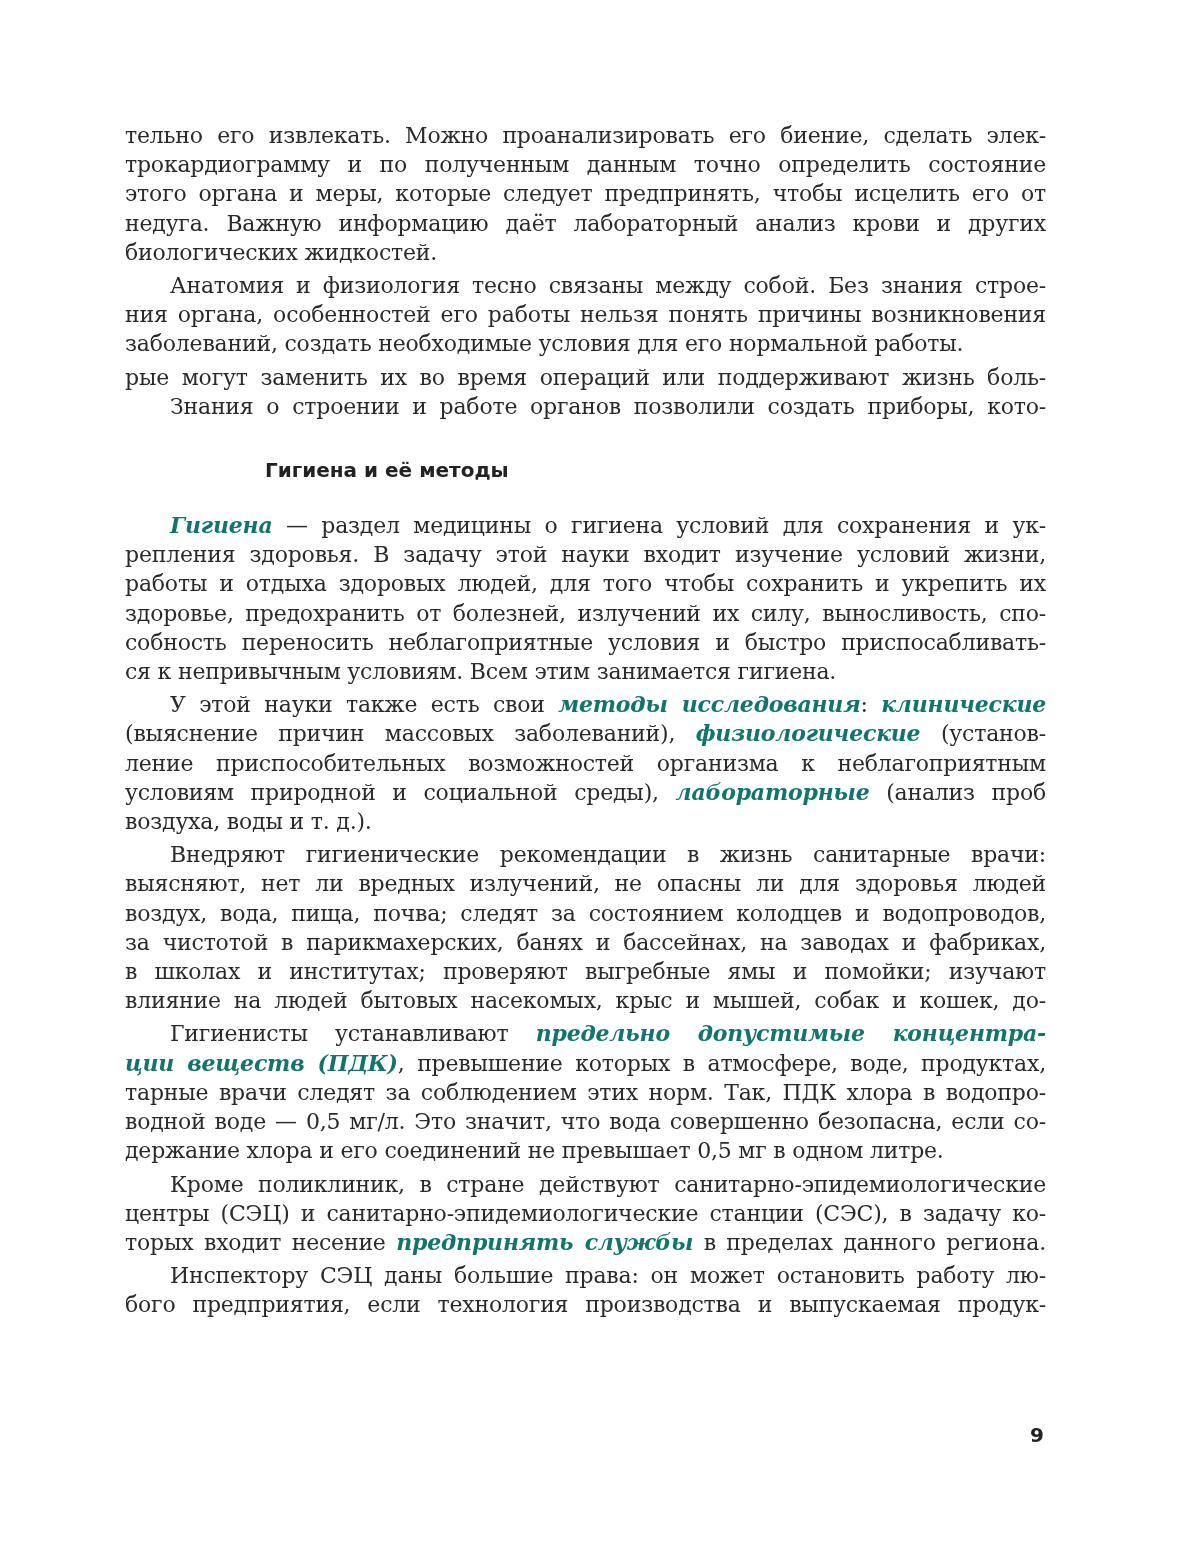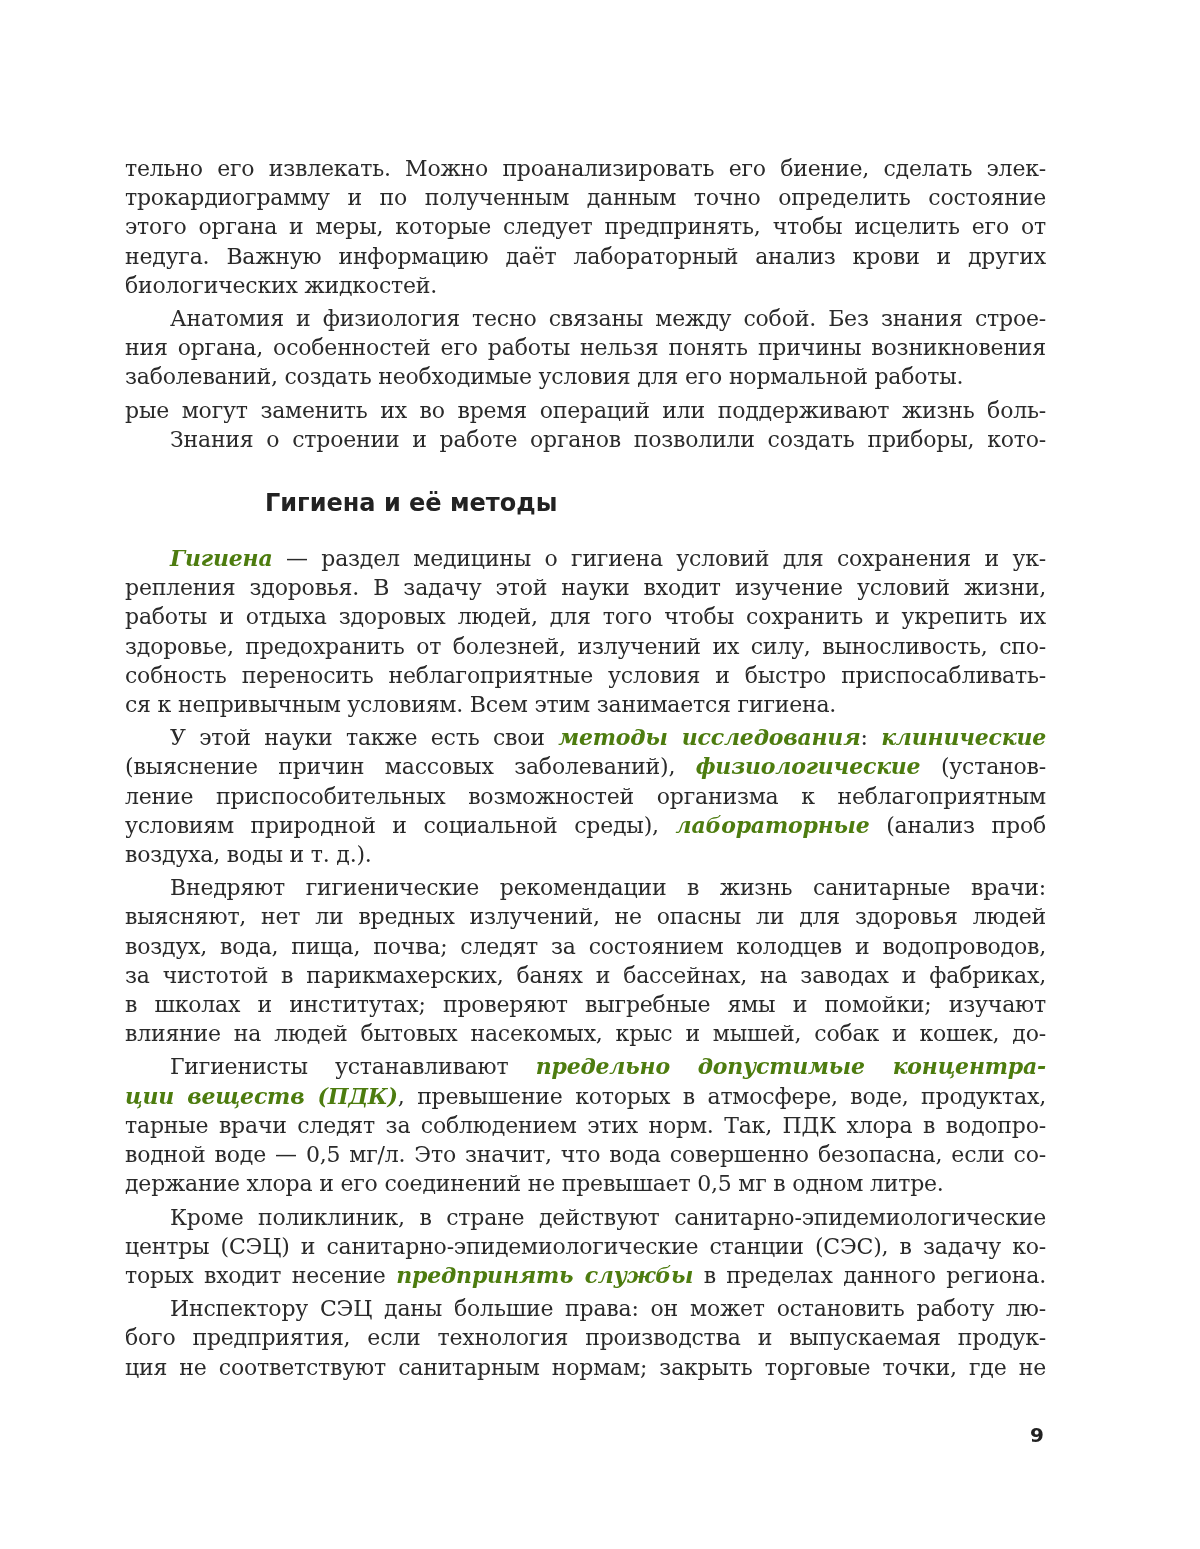--- a/index.html
+++ b/index.html
@@ -7,45 +7,44 @@
   .page {
     position: absolute;
     left: 125px;
     top: 121px;
     width: 921px;
     color: #2a2a2a;
     font-family: "DejaVu Serif", "Liberation Serif", serif;
     font-size: 22px;
     line-height: 29.2px;
     letter-spacing: -0.2px;
-    margin-top: 33px;
   }
   .para {
     margin: 0;
     text-align: justify;
     text-indent: 45px;
     hyphens: manual;
   }
   .para.noindent { text-indent: 0; }
   .para + .para { margin-top: 4px; }
   .line { display: block; text-align: justify; text-align-last: justify; white-space: nowrap; }
   .line.last { text-align-last: left; }
   .line.indent { padding-left: 45px; }
   .para .line { text-indent: 0; }
   .term {
     font-weight: bold;
     font-style: italic;
-    color: #4d7c0f;
+    color: #0f766e;
   }
   .heading {
     margin: 34px 0 26px 0;
     padding-left: 140px;
     font-family: "DejaVu Sans", "Liberation Sans", sans-serif;
     font-weight: bold;
-    font-size: 24px;
+    font-size: 20px;
     line-height: 30px;
     color: #222222;
     letter-spacing: 0px;
   }
   .page-number {
     position: absolute;
     left: 1030px;
     top: 1423px;
     font-family: "DejaVu Sans", "Liberation Sans", sans-serif;
     font-weight: bold;
@@ -115,18 +114,17 @@
 
   <div class="para noindent">
     <span class="line indent">Кроме поликлиник, в стране действуют санитарно-эпидемиологические</span>
     <span class="line">центры (СЭЦ) и санитарно-эпидемиологические станции (СЭС), в задачу ко-</span>
     <span class="line"><span>торых входит несение </span><span class="term">предпринять службы</span><span> в пределах данного региона.</span></span>
   </div>
 
   <div class="para noindent">
     <span class="line indent">Инспектору СЭЦ даны большие права: он может остановить работу лю-</span>
     <span class="line">бого предприятия, если технология производства и выпускаемая продук-</span>
-    <span class="line">ция не соответствуют санитарным нормам; закрыть торговые точки, где не</span>
   </div>
 
 </div>
 
 <div class="page-number">9</div>
 
 </body></html>

